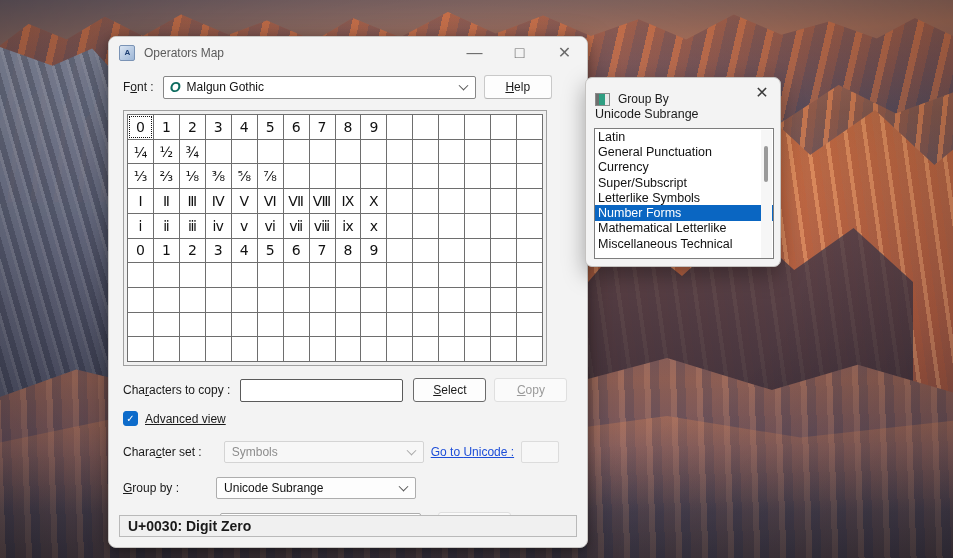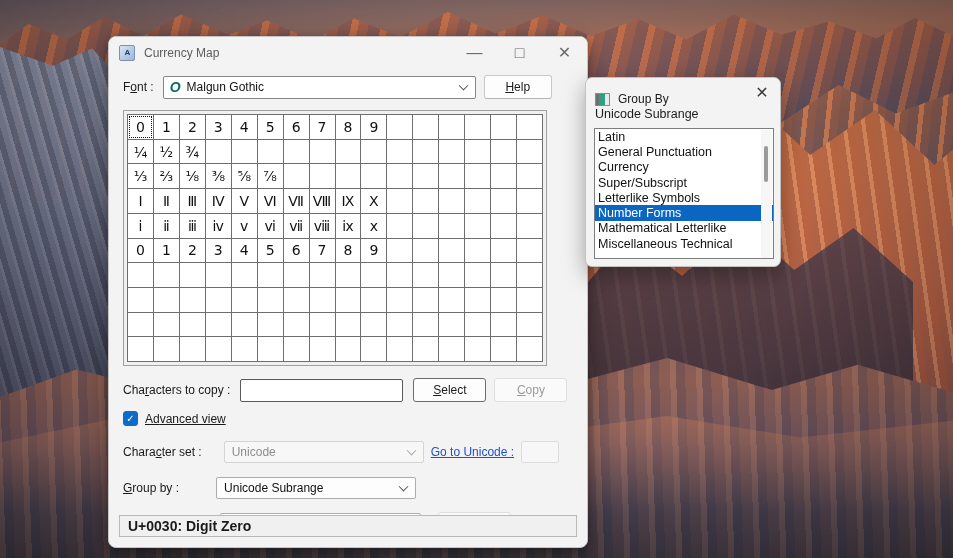--- a/index.html
+++ b/index.html
@@ -353,21 +353,21 @@
   <div id="mesa-right"></div>
   <div id="mesa-shadow"></div>
   <div id="valley"></div>
   <div id="valley-glow"></div>
   <div id="vignette"></div>
 
   <div id="charmap-window">
 
     <div id="titlebar" class="nosel">
       <div id="titlebar-icon">A</div>
-      <div id="titlebar-title">Currency Map</div>
+      <div id="titlebar-title">Operators Map</div>
       <div class="caption-btns">
         <div class="caption-btn">—</div>
         <div class="caption-btn">□</div>
         <div class="caption-btn close">✕</div>
       </div>
     </div>
 
     <div class="client">
 
       <div id="font-row">
@@ -565,21 +565,21 @@
       </div>
 
       <div id="adv-row">
         <div id="adv-check">✓</div>
         <span id="adv-label"><span>Ad</span><u>v</u><span>anced view</span></span>
       </div>
 
       <div id="charset-row">
         <span class="lbl"><span>Chara</span><u>c</u><span>ter set :</span></span>
         <div class="combo-disabled">
-          <span>Unicode</span>
+          <span>Symbols</span>
           <span class="caret"></span>
         </div>
         <span id="goto-label"><span>Go to </span><u>U</u><span>nicode :</span></span>
         <input id="goto-input" type="text" disabled="" value="" style="">
       </div>
 
       <div id="groupby-row">
         <span class="lbl"><span></span><u>G</u><span>roup by :</span></span>
         <div id="groupby-combo">
           <span>Unicode Subrange</span>

